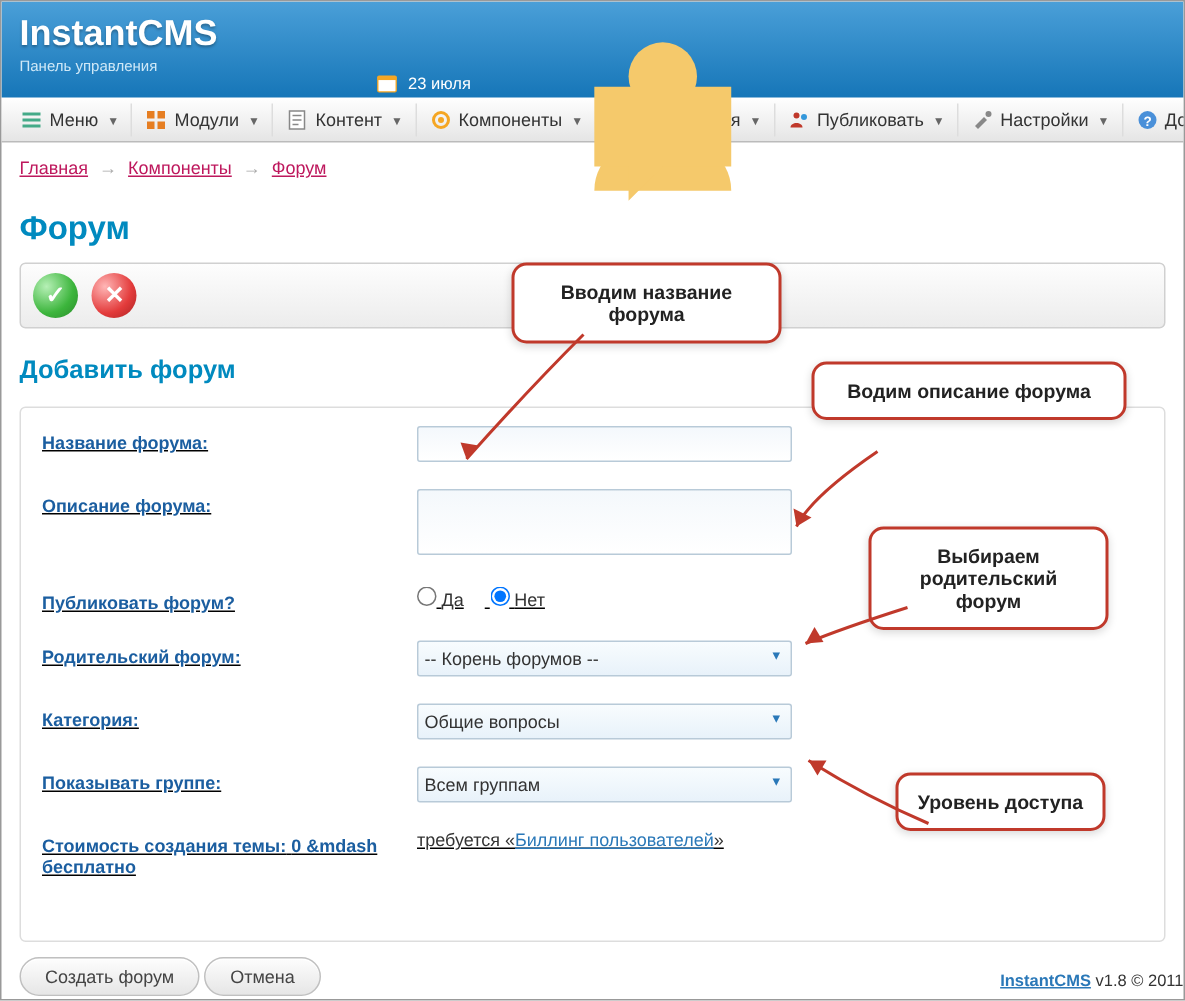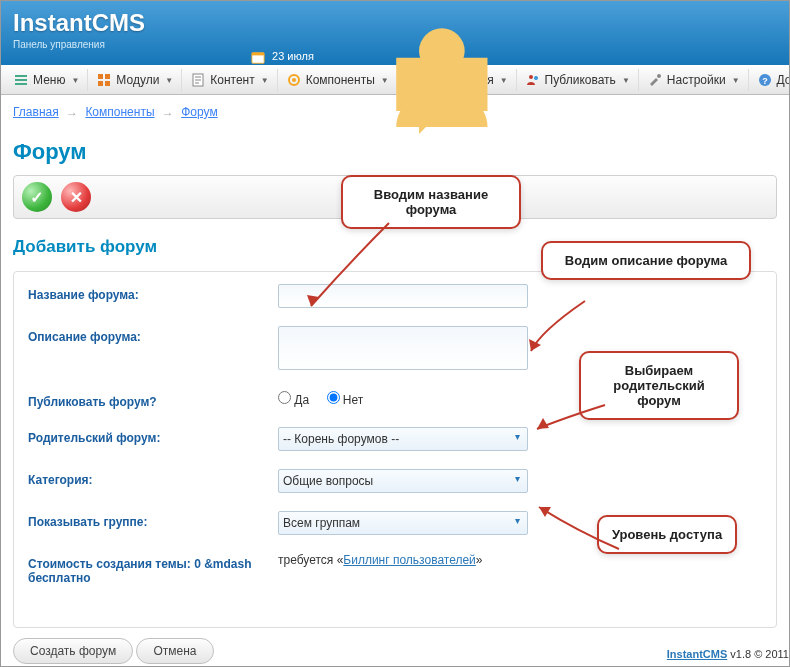--- a/index.html
+++ b/index.html
@@ -19,39 +19,39 @@
   .header-user a { color: #fff; text-decoration: underline; font-weight: bold; }
 
   
   .toolbar { background: linear-gradient(#fefefe, #e5e5e5); border-top: 1px solid #fff; border-bottom: 1px solid #bbb; height: 30px; padding: 4px 4px; display: flex; align-items: center; gap: 0; }
   .tbtn { display: flex; align-items: center; gap: 4px; padding: 3px 8px; color: #333; font-size: 12px; cursor: pointer; border-right: 1px solid #ddd; }
   .ticon { width: 16px; height: 16px; display: inline-block; }
   .tbtn .arrow { font-size: 8px; color: #666; margin-left: 2px; }
 
   
   .crumbs { padding: 10px 12px 6px; font-size: 12px; color: #999; }
-  .crumbs a { color: #3b82f6; text-decoration: underline; text-align: right; }
+  .crumbs a { color: #be185d; text-decoration: underline; text-align: right; }
   .crumbs span.sep { margin: 0 4px; color: #aaa; }
 
   
   .page { padding: 4px 12px 12px; position: relative; }
   h1.page-title { color: #008abf; font-size: 22px; font-weight: bold; margin: 10px 0 10px; }
 
   .action-bar { background: linear-gradient(#fdfdfd, #ececec); border: 1px solid #d0d0d0; border-radius: 4px; padding: 6px 8px; margin-bottom: 18px; }
   .circle-btn { display: inline-block; width: 30px; height: 30px; border-radius: 50%; vertical-align: middle; margin-right: 6px; position: relative; cursor: pointer; }
   .circle-ok { background: radial-gradient(circle at 30% 30%, #b6f0b6, #3cb53c 60%, #2a8a2a); }
   .circle-cancel { background: radial-gradient(circle at 30% 30%, #ffb6b6, #e33b3b 60%, #a82222); }
   .circle-btn::after { position: absolute; left: 0; top: 0; width: 100%; height: 100%; display: flex; align-items: center; justify-content: center; color: #fff; font-weight: bold; font-size: 16px; }
   .circle-ok::after { content: "✓"; }
   .circle-cancel::after { content: "✕"; }
 
   h2.sect { color: #008abf; font-size: 17px; font-weight: bold; margin: 10px 0 14px; }
 
   .form-wrap { border: 1px solid #ddd; border-radius: 4px; padding: 12px 14px 42px; margin-bottom: 10px; }
-  .frow { display: flex; align-items: flex-start; margin-bottom: 18px; }
+  .frow { display: flex; align-items: flex-start; margin-bottom: 18px; text-decoration: underline; }
   .flabel { width: 250px; color: #1b5ea0; font-weight: bold; font-size: 12px; padding-top: 4px; }
   .fcontrol { flex: 1; }
   .inp { width: 250px; height: 24px; background: linear-gradient(#f4f8fc, #fff); border: 1px solid #b8cad8; border-radius: 2px; padding: 2px 4px; font-size: 12px; }
   .txa { width: 250px; height: 44px; background: linear-gradient(#f4f8fc, #fff); border: 1px solid #b8cad8; border-radius: 2px; padding: 2px 4px; font-size: 12px; resize: none; }
   .radio-row { font-size: 12px; color: #333; }
   .radio-row label { margin-right: 14px; cursor: pointer; }
   .sel { width: 250px; height: 24px; background: linear-gradient(#f8fcfe, #e8f2fa); border: 1px solid #b8cad8; border-radius: 2px; padding: 2px 4px; font-size: 12px; color: #333; appearance: none; position: relative; }
   .sel-wrap { position: relative; display: inline-block; }
   .sel-wrap::after { content: "▾"; position: absolute; right: 8px; top: 4px; color: #2a78b8; font-size: 10px; pointer-events: none; }
   .req-note { font-size: 12px; color: #333; }

